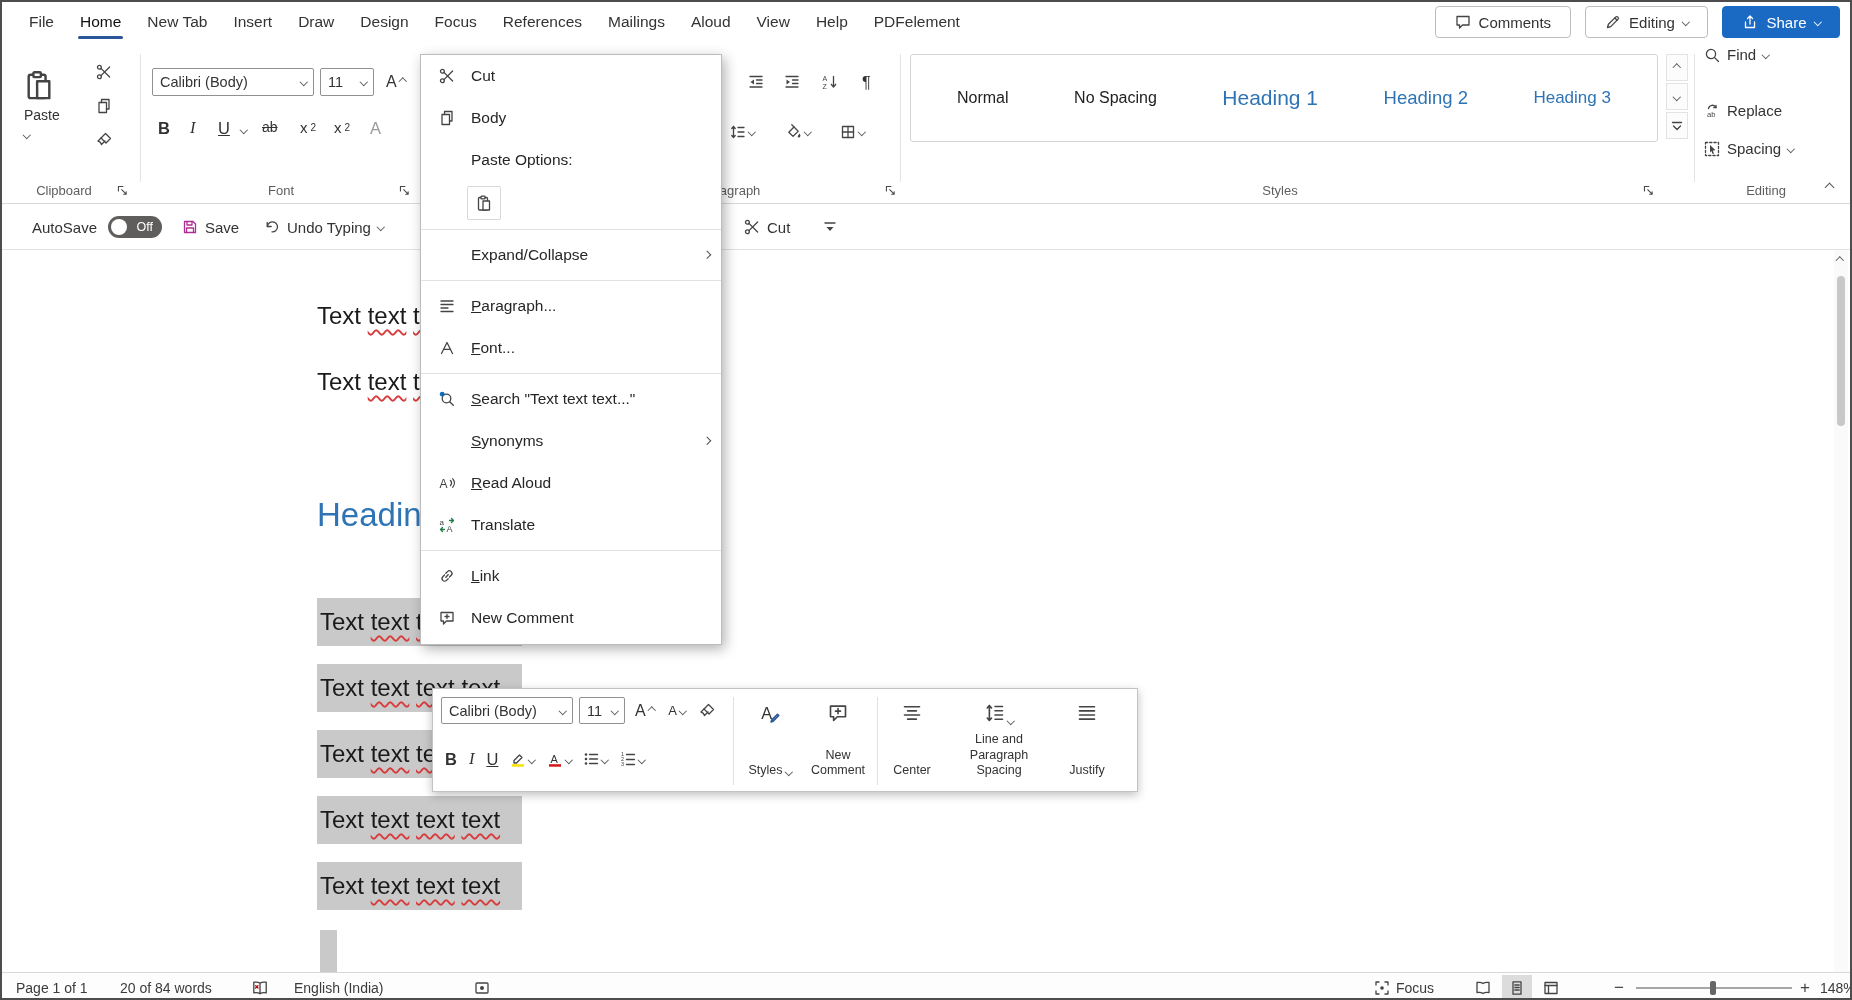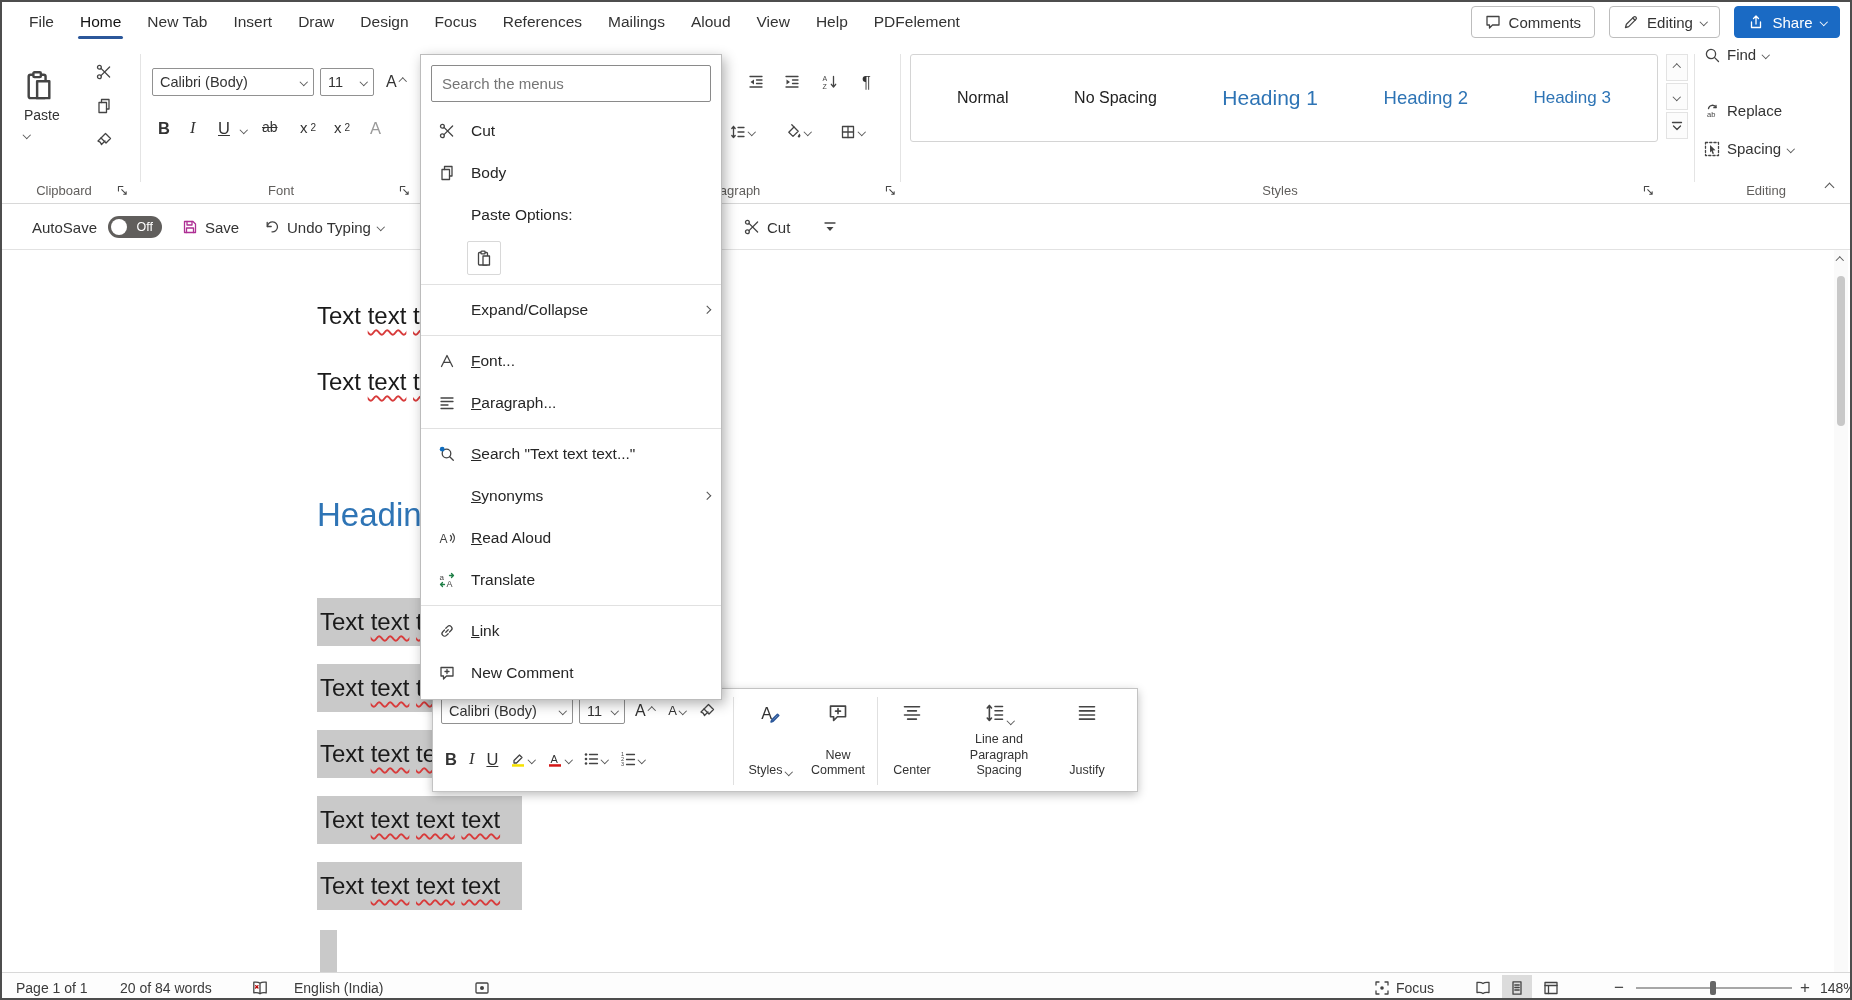--- a/index.html
+++ b/index.html
@@ -19,21 +19,21 @@
   .chev.u{transform:rotate(225deg)}
   .chev.w{border-color:#fff}
 
   
   .menubar{position:absolute;top:0;left:0;right:0;height:40px;background:#fff;z-index:5}
   .tabs{display:flex;align-items:center;height:100%;padding-left:14px}
   .tab{position:relative;height:100%;display:flex;align-items:center;padding:0 13px;font-size:15.5px;color:#333;cursor:pointer;white-space:nowrap}
   .tab.active{color:#111}
   .tab.active::after{content:"";position:absolute;left:11px;right:11px;bottom:3px;height:3px;border-radius:2px;background:#2b579a}
   .topbtns{position:absolute;right:10px;top:4px;display:flex;gap:14px;align-items:center}
-  .tbtn{display:flex;align-items:center;gap:8px;height:32px;padding:0 13px;border:1px solid #bdbdbd;border-radius:4px;background:#fff;font-size:15px;color:#333;font-family:inherit;cursor:pointer}
+  .tbtn{display:flex;align-items:center;gap:8px;height:32px;padding:0 19px;border:1px solid #bdbdbd;border-radius:4px;background:#fff;font-size:15px;color:#333;font-family:inherit;cursor:pointer}
   .tbtn.share{background:#1a6ac4;border-color:#1a6ac4;color:#fff}
 
   
   .ribbon{position:absolute;top:40px;left:0;width:1852px;height:162px;background:#fff;border-bottom:1px solid #d8d8d8;z-index:4}
   .glabel{position:absolute;bottom:5px;font-size:13px;color:#605e5c;text-align:center;white-space:nowrap}
   .launcher{position:absolute;bottom:6px;cursor:pointer}
   .launcher svg{width:13px;height:13px}
   .vsep{position:absolute;top:12px;height:128px;width:1px;background:#e4e4e4}
   .sbtn{background:none;border:none;display:inline-flex;align-items:center;gap:3px;cursor:pointer;font-family:inherit;padding:4px;color:#333}
   .glyph{font-size:16.5px;color:#333;line-height:1}
@@ -429,21 +429,20 @@
         <div class="para body sel"><span class="hl"><span>Text</span> <span class="sq">text</span> <span class="sq">text</span> <span class="sq">text</span></span></div>
       </div>
     <div class="selstub"></div>
   </main>
   <div class="scrollbar">
     <span class="chev u sm" style="position:absolute;left:3px;top:8px"></span>
     <div class="sthumb"></div>
   </div>
 
   <aside class="ctxmenu">
-    <input class="ctxsearch" placeholder="Search the menus" style="">
     <div>
         <div class="mitem">
           <span class="mic icn">
             <svg viewBox="0 0 16 16">
               <circle class="st" cx="3.4" cy="3.2" r="1.9"></circle>
               <circle class="st" cx="3.4" cy="12.8" r="1.9"></circle>
               <path class="st" d="M5 4.4 L13.6 13 M5 11.6 L13.6 3"></path>
             </svg>
           </span>
           <span class="mlabel">Cut</span>
@@ -474,32 +473,32 @@
         <div class="msep"></div>
         <div class="mitem">
           <span class="mic"></span>
           <span class="mlabel">Expand/Collapse</span>
           <span class="chev r sm"></span>
         </div>
         <div class="msep"></div>
         <div class="mitem">
           <span class="mic icn">
             <svg viewBox="0 0 16 16">
+              <path class="st" d="M2 3 h12 M2 6.5 h12 M2 10 h7 M2 13.5 h12"></path>
+            </svg>
+          </span>
+          <span class="mlabel"><u>P</u>aragraph...</span>
+        </div>
+        <div class="mitem">
+          <span class="mic icn">
+            <svg viewBox="0 0 16 16">
               <path class="st" d="M2.5 13.5 L8 2.5 L13.5 13.5 M4.7 9.3 h6.6"></path>
             </svg>
           </span>
           <span class="mlabel"><u>F</u>ont...</span>
-        </div>
-        <div class="mitem">
-          <span class="mic icn">
-            <svg viewBox="0 0 16 16">
-              <path class="st" d="M2 3 h12 M2 6.5 h12 M2 10 h7 M2 13.5 h12"></path>
-            </svg>
-          </span>
-          <span class="mlabel"><u>P</u>aragraph...</span>
         </div>
         <div class="msep"></div>
         <div class="mitem">
           <span class="mic icn">
             <svg viewBox="0 0 16 16">
               <circle class="st" cx="7.5" cy="7.5" r="4.3"></circle>
               <path class="st" d="M10.7 10.7 L14.3 14.3"></path>
               <circle cx="3.2" cy="3.2" r="2.4" style="fill:#0f6cbd;stroke:none"></circle>
             </svg>
           </span>

